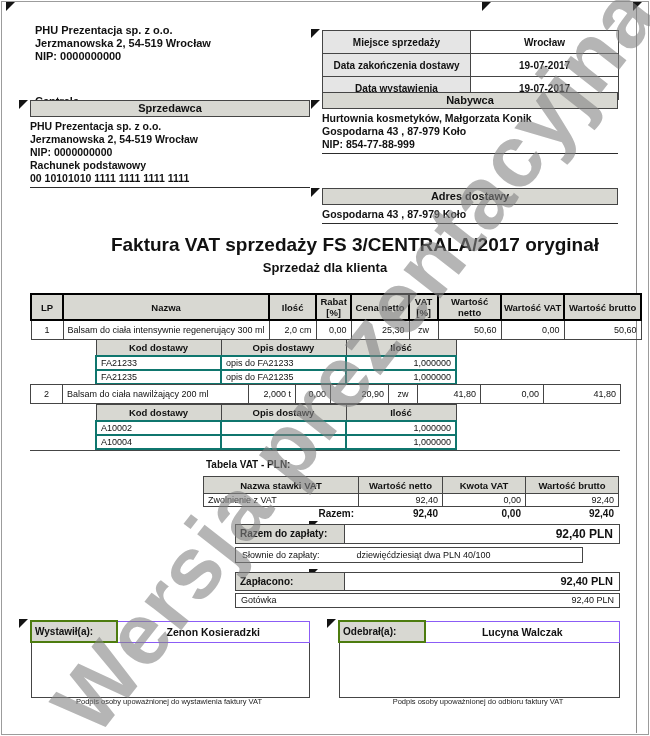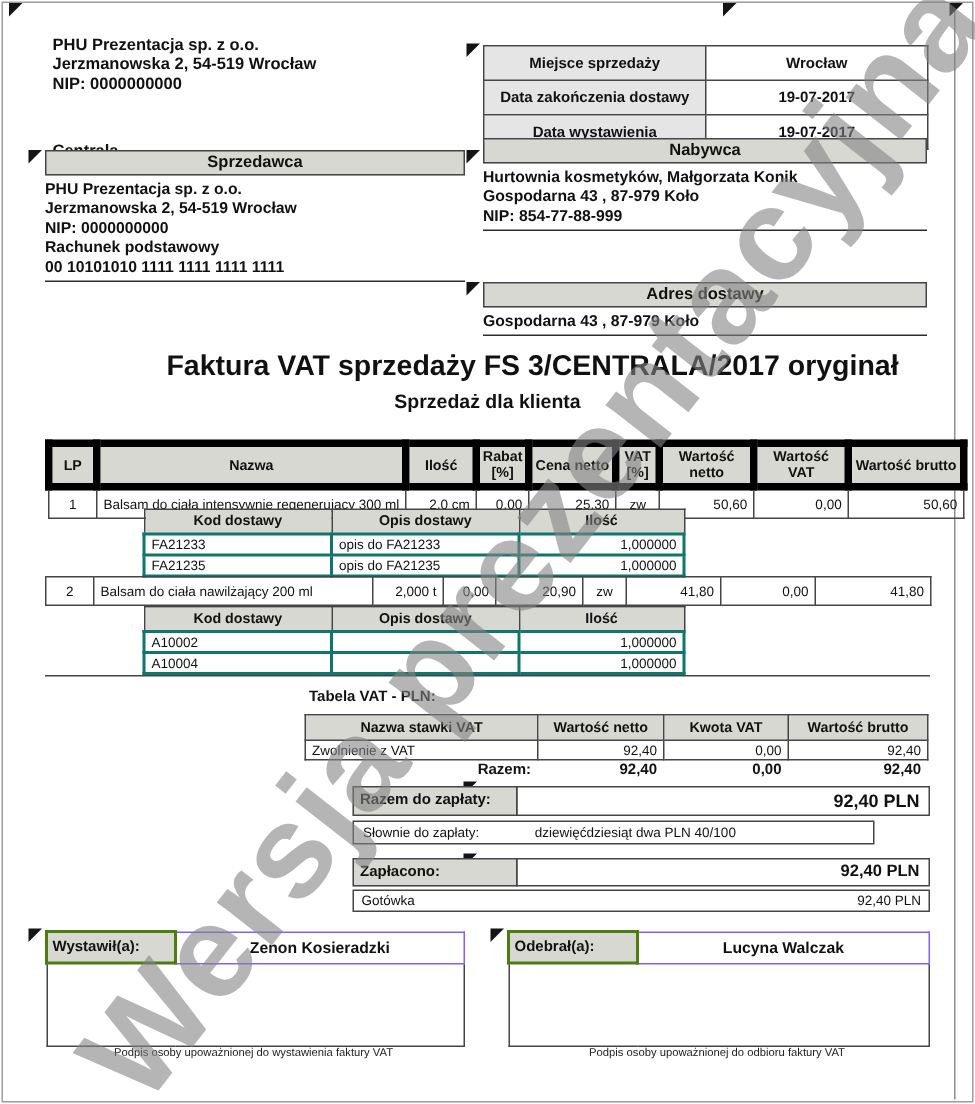--- a/index.html
+++ b/index.html
@@ -25,21 +25,21 @@
 
   
   .boxhdr { border:1px solid #454545; background:#d8d8d2; height:15px; line-height:15px; text-align:center; font-size:11px; font-weight:bold; }
   .boxbody { padding-top:3px; padding-bottom:2px; border-bottom:1px solid #2c2c2c; font-size:10.5px; font-weight:bold; line-height:13px; white-space:nowrap; overflow:hidden; }
 
   
   .doc-title { left:0; top:234px; width:650px; text-align:center; font-size:19px; font-weight:bold;padding-left:30px; }
   .doc-sub   { left:0; top:260px; width:650px; text-align:center; font-size:13px; font-weight:bold; }
 
   
-  .items th { border:5px solid #000000; background:#d8d8d2; font-size:9.5px; line-height:11px; font-weight:bold; text-align:center; white-space:normal; padding:1px; overflow:hidden; }
+  .items th { border:2px solid #000000; background:#d8d8d2; font-size:9.5px; line-height:11px; font-weight:bold; text-align:center; white-space:normal; padding:1px; overflow:hidden; }
   .items td { border:1px solid #454545; font-size:9px; height:18px; padding:0 4px; overflow:hidden; white-space:nowrap; }
   .tc { text-align:center; } .tr { text-align:right; } .tl { text-align:left; }
 
   .sub th { border:1px solid #454545; background:#d8d8d2; font-size:9.5px; font-weight:bold; height:13px; text-align:center; overflow:hidden; }
   .sub td { border:2px solid #0f766e; font-size:9px; height:12px; padding:0 4px; overflow:hidden; white-space:nowrap; }
   .sep { position:absolute; left:30px; width:590px; height:1px; background:#454545; }
 
   
   .vat-caption { left:206px; top:459px; font-size:10px; font-weight:bold; }
   .vat th { border:1px solid #454545; background:#d8d8d2; font-size:9.5px; font-weight:bold; height:14px; text-align:center; overflow:hidden; }

